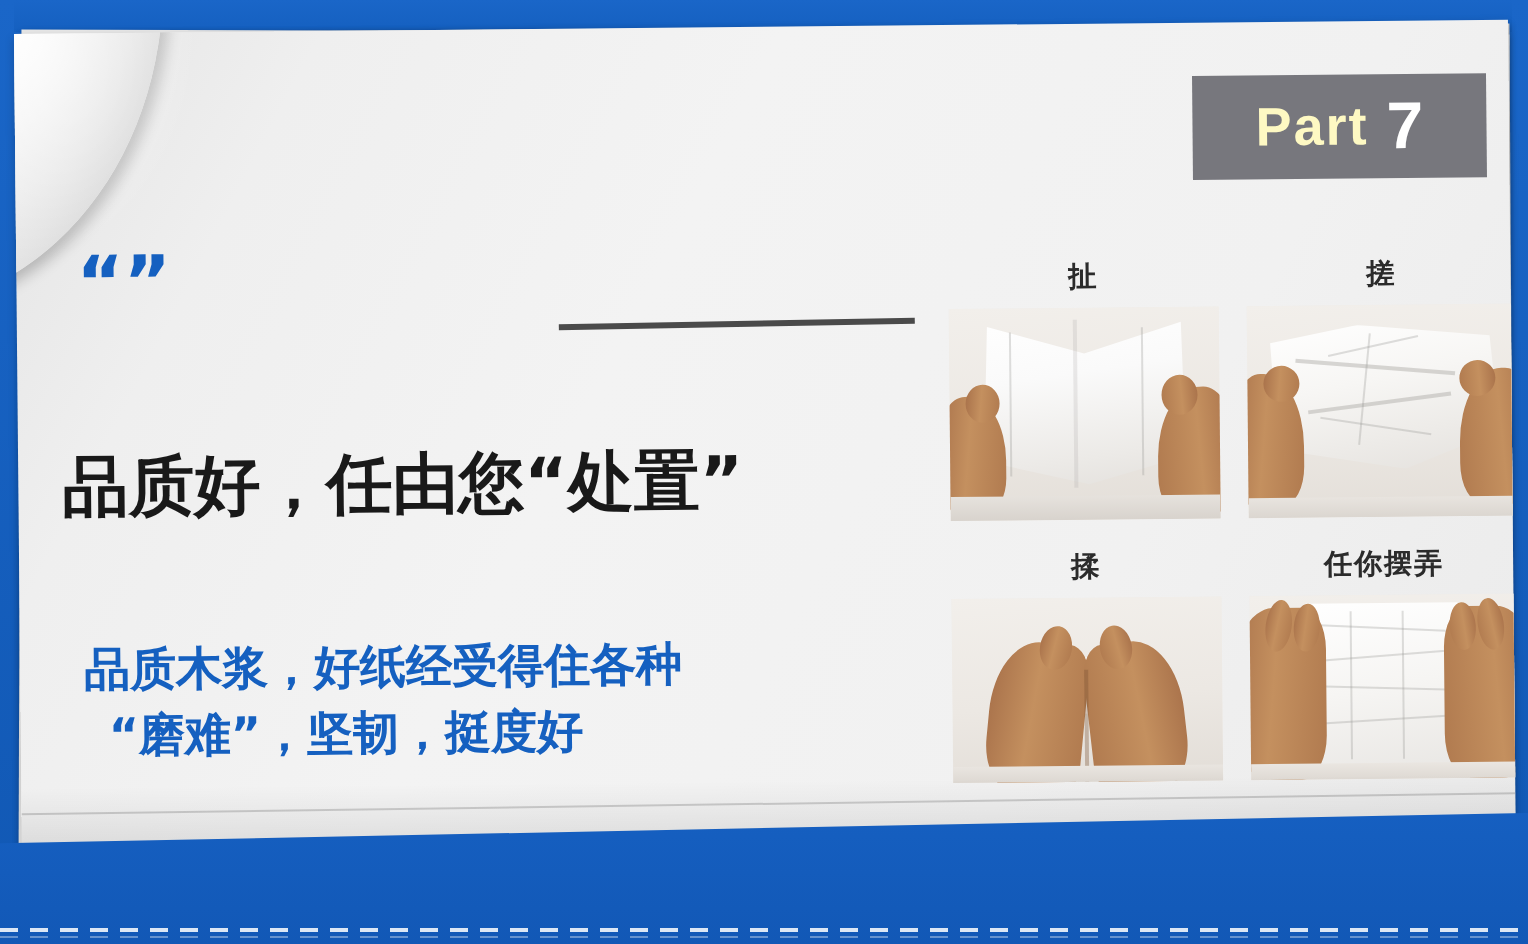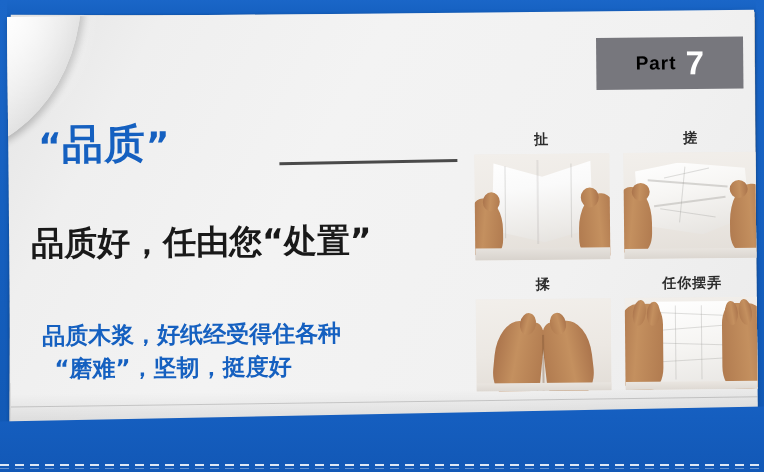--- a/index.html
+++ b/index.html
@@ -43,21 +43,21 @@
   
   .page-fold{position:absolute;left:0;right:0;bottom:0;height:34px;
     background:linear-gradient(180deg,rgba(0,0,0,0) 0%,rgba(0,0,0,.045) 45%,rgba(0,0,0,.10) 100%);}
   .page-fold-line{position:absolute;left:0;right:0;bottom:22px;height:1px;
     background:rgba(0,0,0,.16);transform:rotate(-0.25deg);}
 
   
   .part-badge{position:absolute;left:596px;top:38px;width:147px;height:52px;
     background:#77777d;display:flex;align-items:center;justify-content:center;
     transform:rotate(-0.55deg);transform-origin:0 0;}
-  .part-badge .ptxt{color:#000000;font-size:19px;font-weight:bold;letter-spacing:1px;
+  .part-badge .ptxt{color:#fef9c3;font-size:27px;font-weight:bold;letter-spacing:1px;
     font-family:"Liberation Sans","DejaVu Sans",sans-serif;text-align:center;}
   .part-badge .pnum{color:#ffffff;font-size:33px;font-weight:bold;margin-left:9px;
     font-family:"Liberation Sans","DejaVu Sans",sans-serif;}
 
   
   .left-col{position:absolute;left:0;top:0;width:470px;height:411px;}
 
   .title-row{position:absolute;left:30px;top:108px;display:flex;align-items:baseline;}
   .t-quote{color:#1560c0;font-size:36px;font-weight:bold;line-height:1;
     font-family:"DejaVu Sans","Liberation Sans",sans-serif;}
@@ -134,21 +134,20 @@
   <div class="page">
 
     <div class="curl">
       <div class="curl-shade"></div>
     </div>
 
     <div class="left-col">
 
       <div class="title-row">
         <span class="t-quote">“</span>
-        <span class="t-blue">品质</span>
         <span class="t-quote">”</span>
       </div>
 
       <div class="rule"></div>
 
       <div class="subtitle">品质好，任由您“处置”</div>
 
       <div class="body-text">
         <span>品质木浆，好纸经受得住各种</span>
         <span class="ln2">“磨难”，坚韧，挺度好</span>

